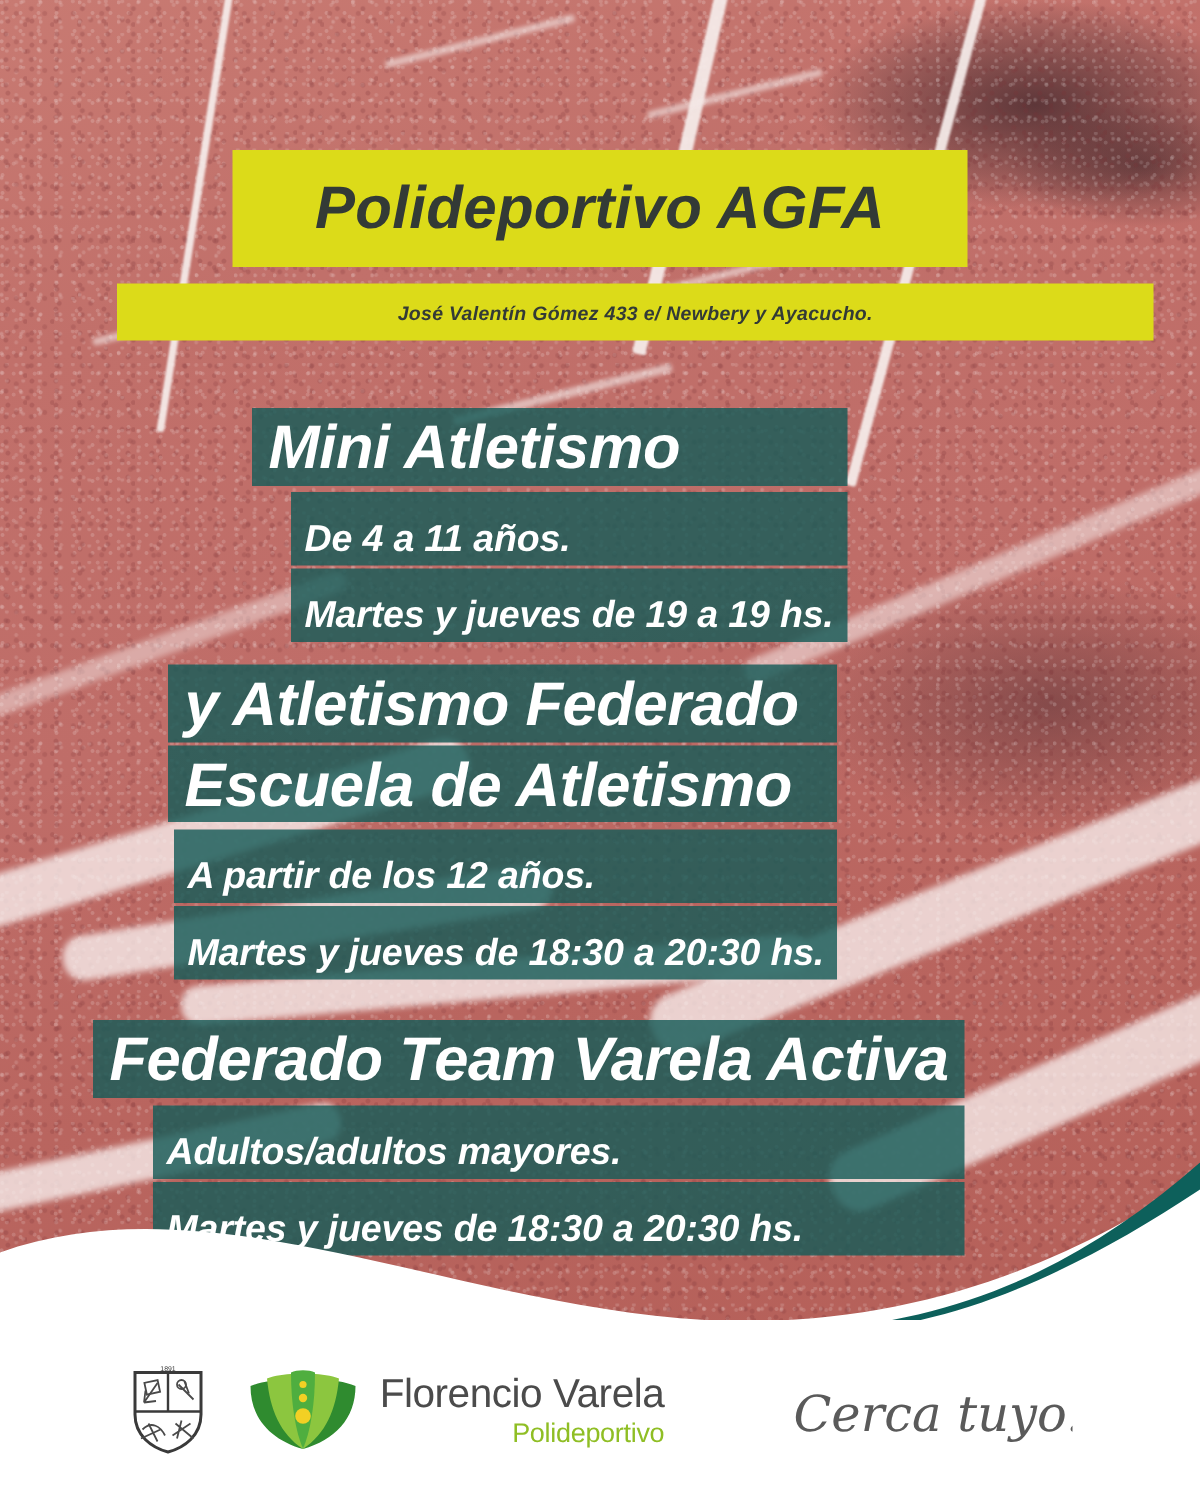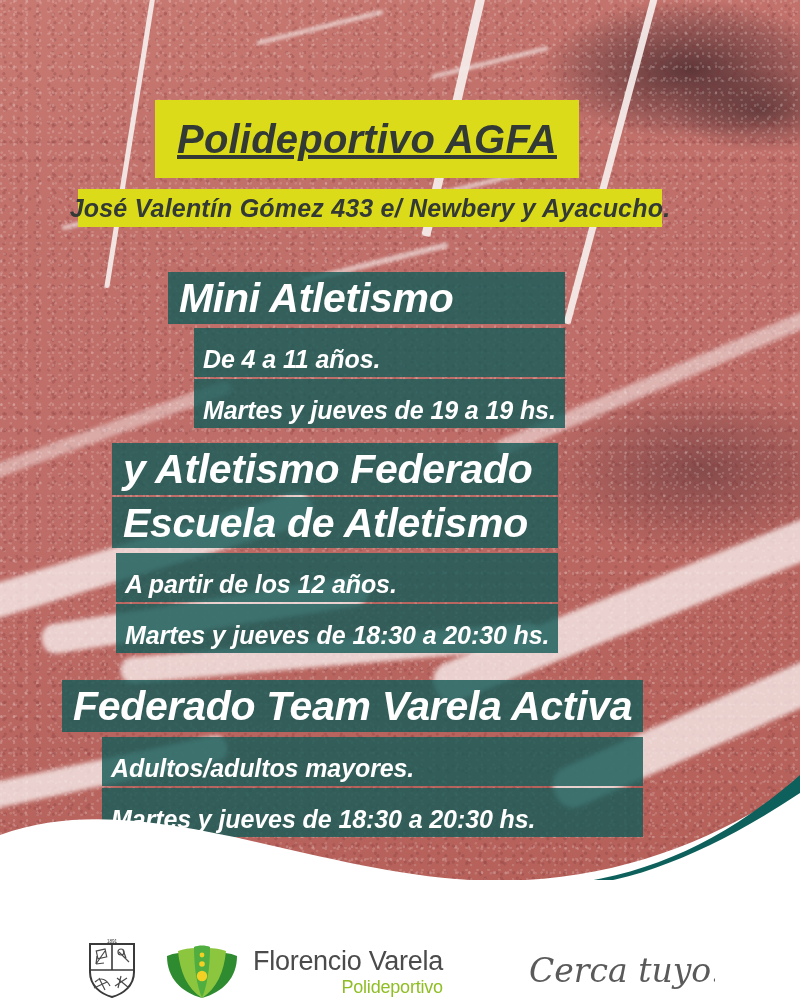--- a/index.html
+++ b/index.html
@@ -91,27 +91,26 @@
     position:absolute;
     background:#dcdb19;
     display:flex; align-items:center; justify-content:center;
     color:#333a36;
     font-style:italic;
     font-weight:bold;
     letter-spacing:.2px;
     white-space:nowrap;
   }
   #title-band {
-    left:155px; top:100px; width:424px; height:78px;
+    left:155px; top:100px; width:490px; height:78px;
     font-size:40px;
-    text-decoration:underline;
   }
   #address-band {
-    left:78px; top:189px; width:584px; height:38px;
-    font-size:25px;
+    left:78px; top:189px; width:691px; height:38px;
+    font-size:13px;
   }
 
   
   .prog { position:absolute; }
 
   .hl {
     display:inline-block;
     background:rgba(22,92,88,.82);
     color:#ffffff;
     font-style:italic;
@@ -136,21 +135,21 @@
   #prog-running          { left:62px; top:680px; }
   #prog-running .sub-wrap{ margin-left:40px; margin-top:5px; }
 
   
   #wave { position:absolute; left:0; top:775px; width:800px; height:130px; }
 
   
   #footer {
     position:absolute; left:0; top:880px; width:800px; height:120px;
     background:#ffffff;
-    display:flex; align-items:flex-end; justify-content:center; gap:26px;
+    display:flex; align-items:center; justify-content:center; gap:26px;
   }
   .logo-group { display:flex; align-items:center; gap:14px; }
 
   .fv-text { display:flex; flex-direction:column; line-height:1; }
   .fv-main {
     font-size:27px; color:#4b4b4b; font-weight:normal; letter-spacing:-.3px;
   }
   .fv-sub {
     font-size:18px; color:#8fbe24; text-align:right; margin-top:3px; letter-spacing:-.2px;
   }

